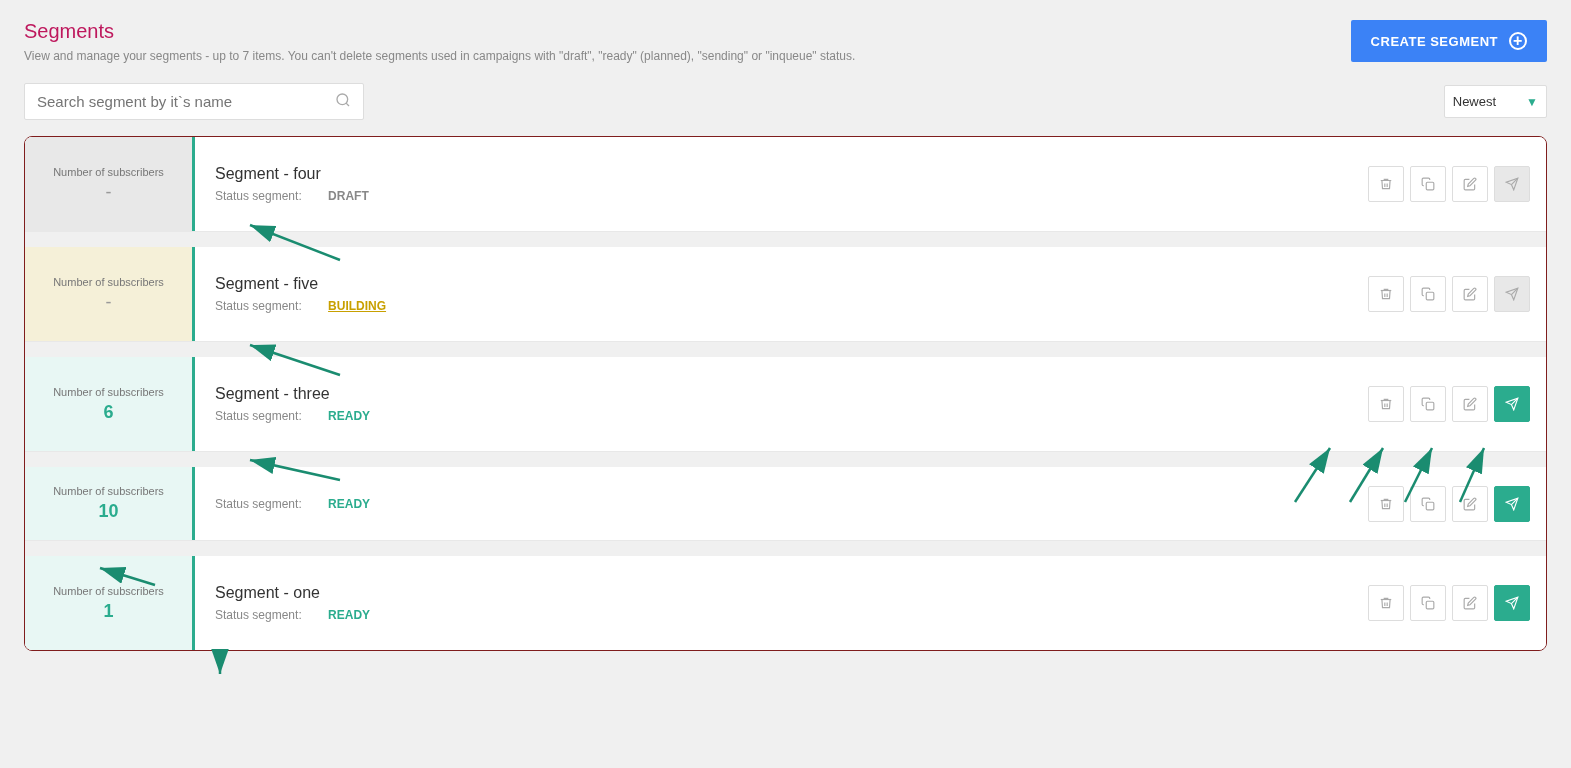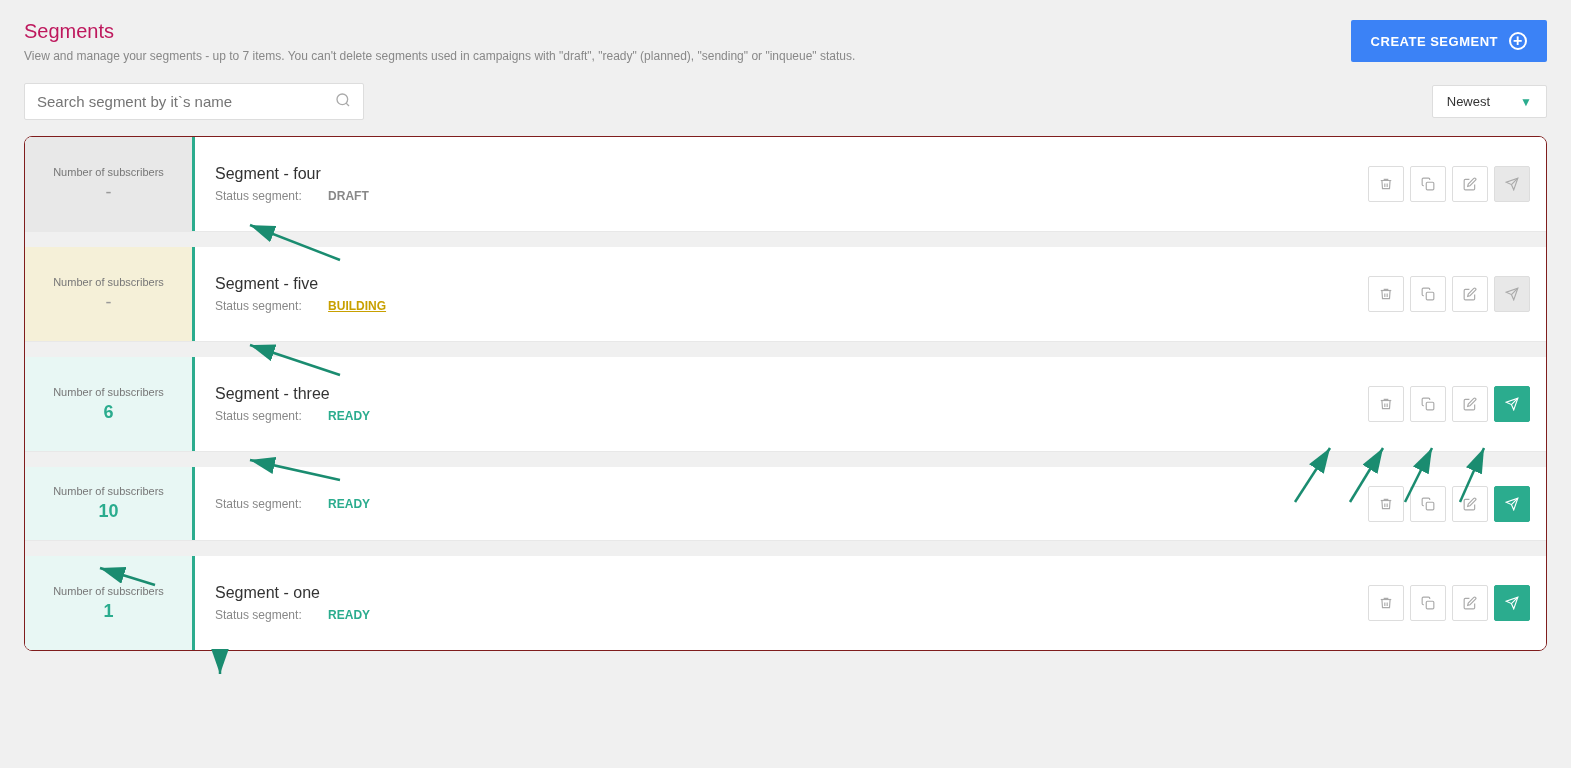--- a/index.html
+++ b/index.html
@@ -80,21 +80,21 @@
     .search-box .search-icon {
       color: #aaa;
       font-size: 15px;
     }
     .sort-dropdown {
       display: flex;
       align-items: center;
       background: white;
       border: 1px solid #ddd;
       border-radius: 2px;
-      padding: 8px 14px;
+      padding: 8px 8px;
       font-size: 13px;
       color: #333;
       cursor: pointer;
       gap: 30px;
     }
     .sort-dropdown .chevron {
       color: #2bac8e;
       font-size: 12px;
     }
     .segments-list {

